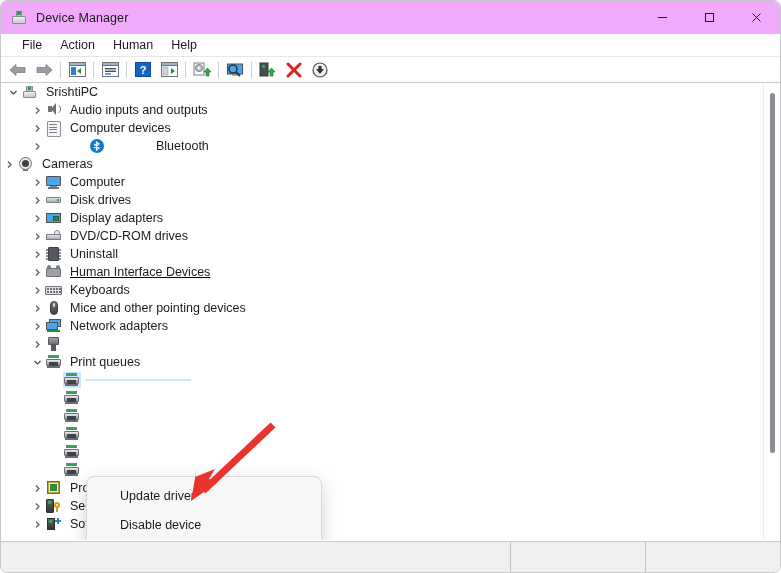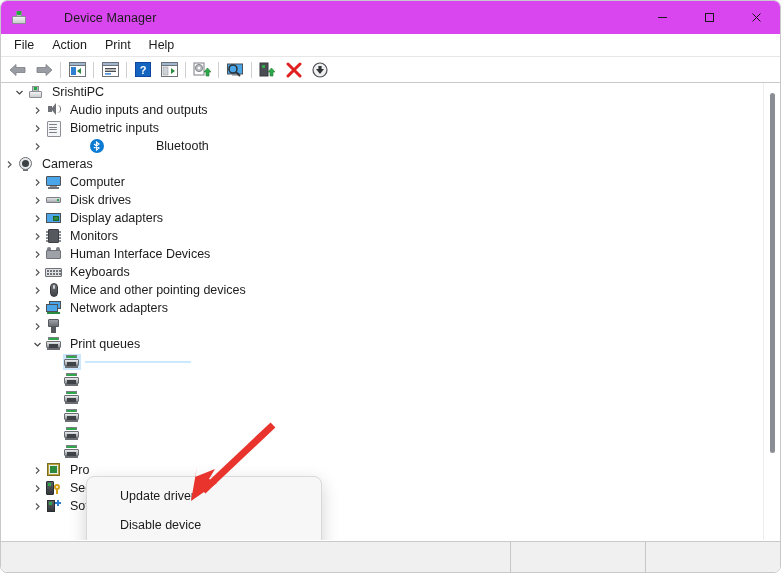--- a/index.html
+++ b/index.html
@@ -24,25 +24,24 @@
     background: #ffffff;
     border: 1px solid #c8c8cc;
     box-sizing: border-box;
     border-radius: 7px;
     overflow: hidden;
   }
 
   
   #titlebar {
     height: 33px;
-    background: #d946ef;
+    background: #f0abfc;
     display: flex;
     align-items: center;
     position: relative;
-    gap: 28px;
   }
   #title-icon {
     margin-left: 10px;
     width: 16px; height: 16px;
     position: relative;
   }
   .dm-icon-body {
     position: absolute;
     left: 1px; top: 6px;
     width: 14px; height: 8px;
@@ -87,21 +86,21 @@
     color: #1b1b1b;
   }
   .wc-btn svg { display: block; }
 
   
   #menubar {
     height: 22px;
     background: #ffffff;
     display: flex;
     align-items: center;
-    padding-left: 4px;
+    padding-left: 12px;
     border-bottom: 1px solid #e6e6e6;
   }
   .menu-item {
     padding: 2px 9px;
     font-size: 12.5px;
     color: #1b1b1b;
     border-radius: 3px;
   }
 
   
@@ -362,21 +361,21 @@
             <line x1="1.5" y1="1.5" x2="9.5" y2="9.5" stroke="#1b1b1b" stroke-width="1"></line>
             <line x1="9.5" y1="1.5" x2="1.5" y2="9.5" stroke="#1b1b1b" stroke-width="1"></line>
           </svg>
       </div>
     </div>
   </div>
 
   <div id="menubar">
     <div class="menu-item">File</div>
     <div class="menu-item">Action</div>
-    <div class="menu-item">Print</div>
+    <div class="menu-item">Human</div>
     <div class="menu-item">Help</div>
   </div>
 
   <div id="toolbar">
     <div class="tb-btn">
       <svg width="18" height="14" viewBox="0 0 18 14">
         <polygon points="1,7 7,1.5 7,4.5 16,4.5 16,9.5 7,9.5 7,12.5" fill="#9a9da3" stroke="#7a7d83" stroke-width="0.8"></polygon>
       </svg>
     </div>
     <div class="tb-btn">
@@ -455,21 +454,21 @@
         <circle cx="8" cy="8" r="7" fill="#f0f0f0" stroke="#4a4d52" stroke-width="1.2"></circle>
         <polygon points="8,12 4,7 6.4,7 6.4,4 9.6,4 9.6,7 12,7" fill="#2f3438"></polygon>
       </svg>
     </div>
   </div>
 
   <div id="content">
 
     <div id="tree">
 
-      <div class="row" style="padding-left:10px;">
+      <div class="row" style="padding-left:4px;">
         <div class="twisty">
           <svg width="9" height="9" viewBox="0 0 9 9">
               <polyline points="1.5,3 4.5,6 7.5,3" fill="none" stroke="#444" stroke-width="1.2"></polyline>
             </svg>
         </div>
         <div class="row-icon">
           <div class="ic rt-neck"></div>
             <div class="ic rt-led"></div>
             <div class="ic rt-body"></div>
         </div>
@@ -496,21 +495,21 @@
               <polyline points="3,1.5 6,4.5 3,7.5" fill="none" stroke="#5a5a5a" stroke-width="1.2"></polyline>
             </svg>
         </div>
         <div class="row-icon">
           <div class="ic bio-box"></div>
           <div class="ic bio-line" style="top:4px;"></div>
           <div class="ic bio-line" style="top:6.5px;"></div>
           <div class="ic bio-line" style="top:9px;"></div>
           <div class="ic bio-line" style="top:11.5px;"></div>
         </div>
-        <div class="row-label">Biometric inputs</div>
+        <div class="row-label">Computer devices</div>
       </div>
 
       <div class="row" style="padding-left:28px;gap:43px;">
         <div class="twisty">
           <svg width="9" height="9" viewBox="0 0 9 9">
               <polyline points="3,1.5 6,4.5 3,7.5" fill="none" stroke="#5a5a5a" stroke-width="1.2"></polyline>
             </svg>
         </div>
         <div class="row-icon">
           <div class="ic bt-circle"></div>
@@ -568,42 +567,54 @@
               <polyline points="3,1.5 6,4.5 3,7.5" fill="none" stroke="#5a5a5a" stroke-width="1.2"></polyline>
             </svg>
         </div>
         <div class="row-icon">
           <div class="ic da-card"></div>
             <div class="ic da-chip"></div>
         </div>
         <div class="row-label">Display adapters</div>
       </div>
 
+      <div class="row" style="padding-left:28px;">
+        <div class="twisty">
+          <svg width="9" height="9" viewBox="0 0 9 9">
+              <polyline points="3,1.5 6,4.5 3,7.5" fill="none" stroke="#5a5a5a" stroke-width="1.2"></polyline>
+            </svg>
+        </div>
+        <div class="row-icon">
+          <div class="ic dvd-disc"></div>
+            <div class="ic dvd-body"></div>
+        </div>
+        <div class="row-label">DVD/CD-ROM drives</div>
+      </div>
 
       <div class="row" style="padding-left:28px;">
         <div class="twisty">
           <svg width="9" height="9" viewBox="0 0 9 9">
               <polyline points="3,1.5 6,4.5 3,7.5" fill="none" stroke="#5a5a5a" stroke-width="1.2"></polyline>
             </svg>
         </div>
         <div class="row-icon">
           <div class="ic fw-body"></div>
           <div class="ic fw-pin" style="left:1px;top:3px;"></div>
           <div class="ic fw-pin" style="left:1px;top:6px;"></div>
           <div class="ic fw-pin" style="left:1px;top:9px;"></div>
           <div class="ic fw-pin" style="left:1px;top:12px;"></div>
           <div class="ic fw-pin" style="left:14px;top:3px;"></div>
           <div class="ic fw-pin" style="left:14px;top:6px;"></div>
           <div class="ic fw-pin" style="left:14px;top:9px;"></div>
           <div class="ic fw-pin" style="left:14px;top:12px;"></div>
         </div>
-        <div class="row-label">Monitors</div>
-      </div>
-
-      <div class="row" style="padding-left:28px;">
+        <div class="row-label">Uninstall</div>
+      </div>
+
+      <div class="row" style="padding-left:28px;text-decoration:underline;">
         <div class="twisty">
           <svg width="9" height="9" viewBox="0 0 9 9">
               <polyline points="3,1.5 6,4.5 3,7.5" fill="none" stroke="#5a5a5a" stroke-width="1.2"></polyline>
             </svg>
         </div>
         <div class="row-icon">
           <div class="ic hid-knob" style="left:2px;"></div>
           <div class="ic hid-knob" style="left:11px;"></div>
           <div class="ic hid-box"></div>
         </div>

